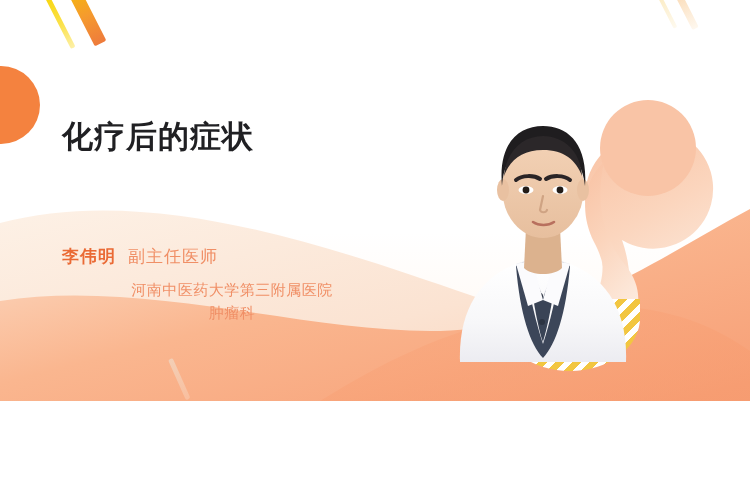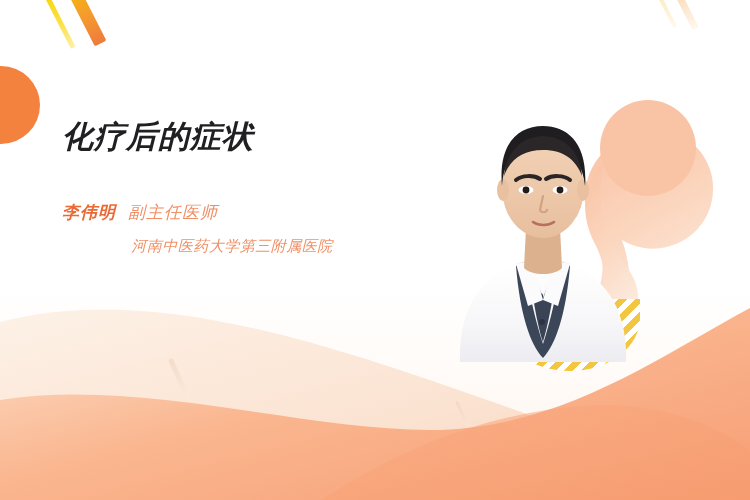--- a/index.html
+++ b/index.html
@@ -5,25 +5,24 @@
   html, body {
     margin: 0;
     padding: 0;
     background: #ffffff;
   }
   * { box-sizing: border-box; }
 
   .card {
     position: relative;
     width: 750px;
-    height: 500px;
+    height: 401px;
     overflow: hidden;
     background: #ffffff;
     font-family: "DejaVu Sans", "Liberation Sans", sans-serif;
-    font-style: italic;
   }
 
   
   .bg-base {
     position: absolute;
     inset: 0;
     background: linear-gradient(180deg, #ffffff 0%, #ffffff 58%, #fffaf6 78%, #fdf3ec 100%);
   }
 
   
@@ -154,21 +153,21 @@
   .title {
     font-size: 31px;
     font-weight: 700;
     color: #202023;
     letter-spacing: 1px;
     line-height: 1.2;
     margin: 0;
     white-space: nowrap;
   }
   .byline {
-    margin-top: 46px;
+    margin-top: 90px;
     white-space: nowrap;
     line-height: 1.3;
   }
   .doctor-name {
     font-size: 17px;
     font-weight: 700;
     color: #ea6a35;
     letter-spacing: 1px;
   }
   .doctor-title {
@@ -316,16 +315,17 @@
 
   <div class="text-block">
     <h1 class="title">化疗后的症状</h1>
 
     <div class="byline">
       <span class="doctor-name">李伟明</span><span class="doctor-title">副主任医师</span>
     </div>
 
     <div class="affiliation">
       <div>河南中医药大学第三附属医院</div>
+      <div>肿瘤科</div>
     </div>
   </div>
 
 </div>
 
 </body></html>

